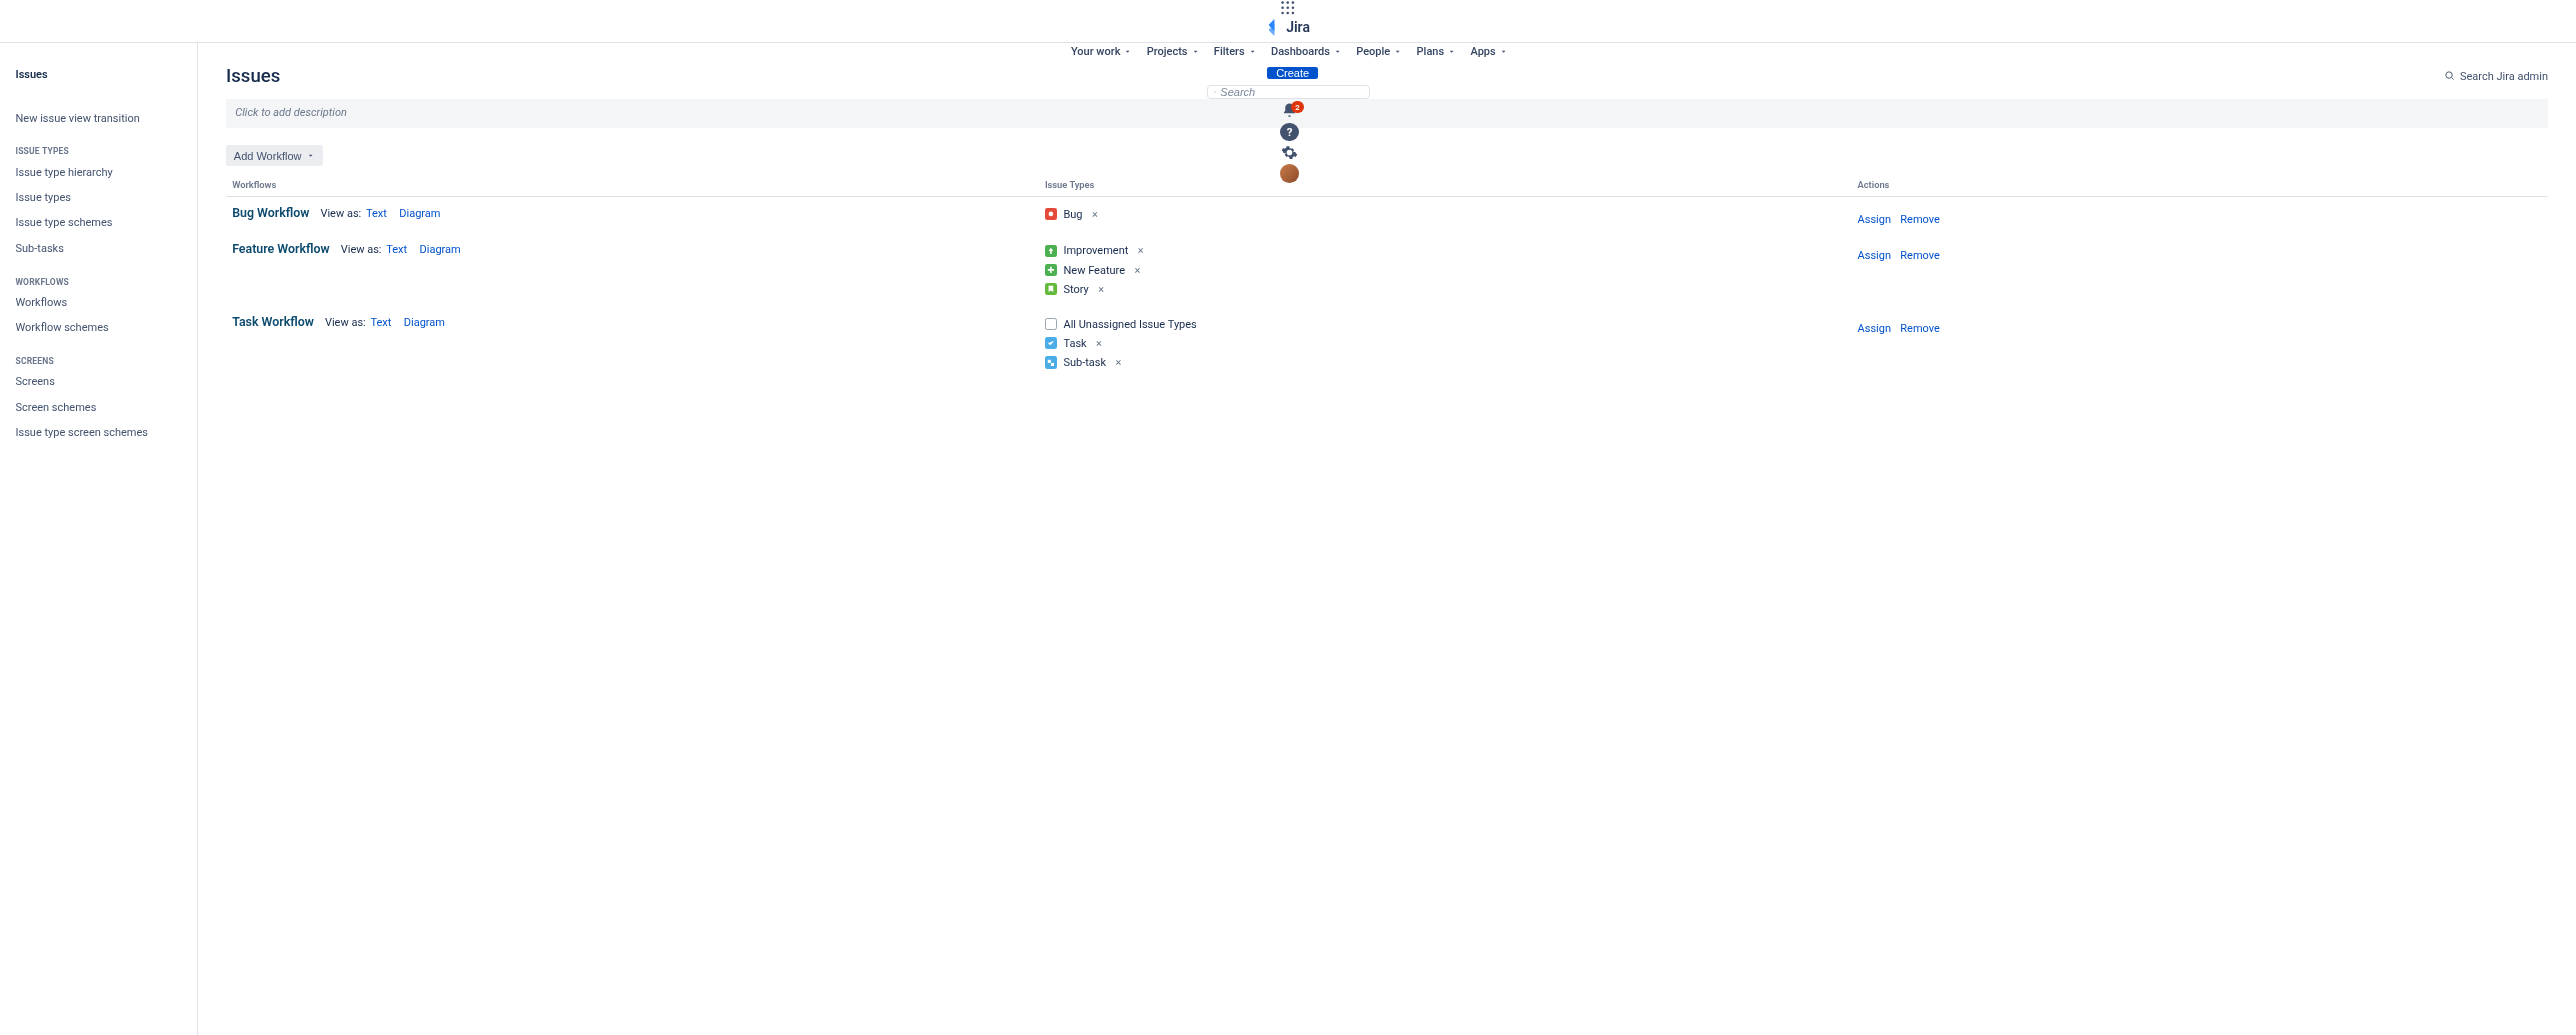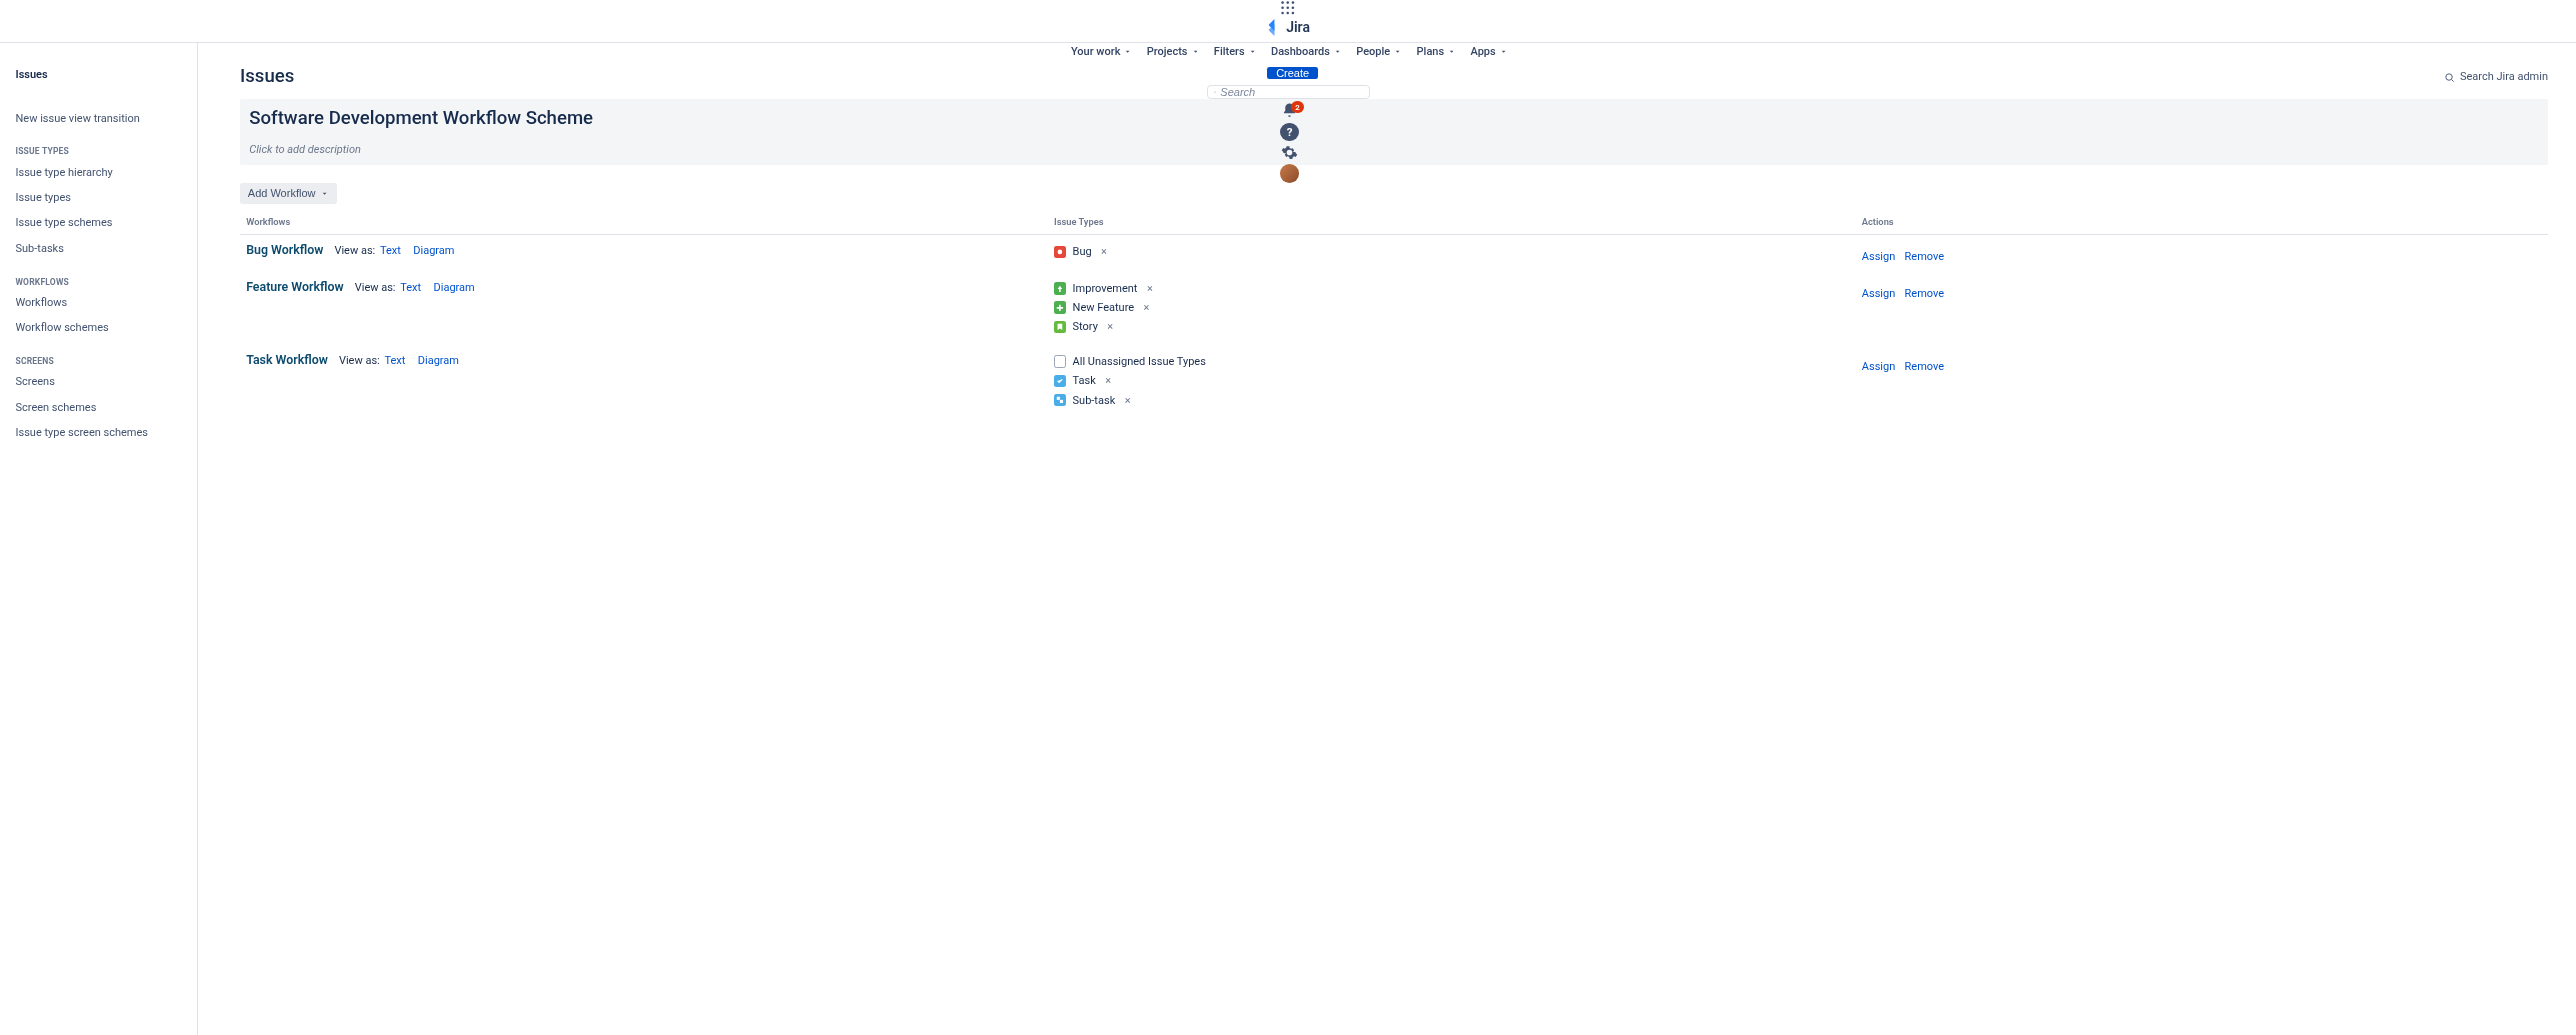--- a/index.html
+++ b/index.html
@@ -83,21 +83,21 @@
     background: #42526E; color: #fff;
     display: flex; align-items: center; justify-content: center;
     font-weight: 700; font-size: 11.6px;
   }
   .avatar {
     width: 18.6px; height: 18.6px; border-radius: 50%;
     background: linear-gradient(135deg, #c97b4a, #8b4a2a);
   }
 
   
-  .layout { display: flex; height: calc(100vh - 43px); gap: 14px; }
+  .layout { display: flex; height: calc(100vh - 43px); }
   .sidebar {
     width: 198px; border-right: 0.8px solid #dfe1e6;
     padding: 18.6px 6.2px 18.6px 6.2px;
     overflow-y: auto;
   }
   .sidebar-title {
     font-size: 11px; font-weight: 600;
     padding: 6.2px 9.3px; color: #172B4D;
   }
   .sidebar-link {
@@ -113,21 +113,21 @@
   .sidebar-spacer { height: 18.6px; }
 
   
   .main { flex: 1; padding: 22px 28px; overflow-y: auto; }
   .page-header {
     display: flex; align-items: center; justify-content: space-between;
     margin-bottom: 12.4px;
   }
   .page-title { font-size: 18.6px; font-weight: 500; color: #172B4D; }
   .admin-search {
-    display: flex; align-items: flex-end; gap: 4.7px;
+    display: flex; align-items: flex-start; gap: 4.7px;
     color: #42526E; font-size: 11px; cursor: pointer;
   }
 
   .scheme-box { margin-bottom: 9.3px; }
   .scheme-title {
     font-size: 18.6px; font-weight: 500; color: #172B4D;
     background: #f4f5f7; padding: 7.8px 9.3px;
     border-radius: 2.3px 2.3px 0 0;
   }
   .scheme-desc {
@@ -316,21 +316,20 @@
       <div class="admin-search">
         <svg width="11" height="11" viewBox="0 0 24 24" fill="none" stroke="#42526E" stroke-width="2">
             <circle cx="11" cy="11" r="7"></circle>
             <line x1="21" y1="21" x2="16.5" y2="16.5"></line>
           </svg>
         <span>Search Jira admin</span>
       </div>
     </div>
 
     <div class="scheme-box">
-      <div class="scheme-title">Software Development Workflow Scheme</div>
       <div class="scheme-desc">Click to add description</div>
     </div>
 
     <button class="add-workflow-btn">
       <span>Add Workflow</span>
       <svg class="chev" viewBox="0 0 24 24" fill="#42526E">
           <path d="M7 10l5 5 5-5z"></path>
         </svg>
     </button>
 

